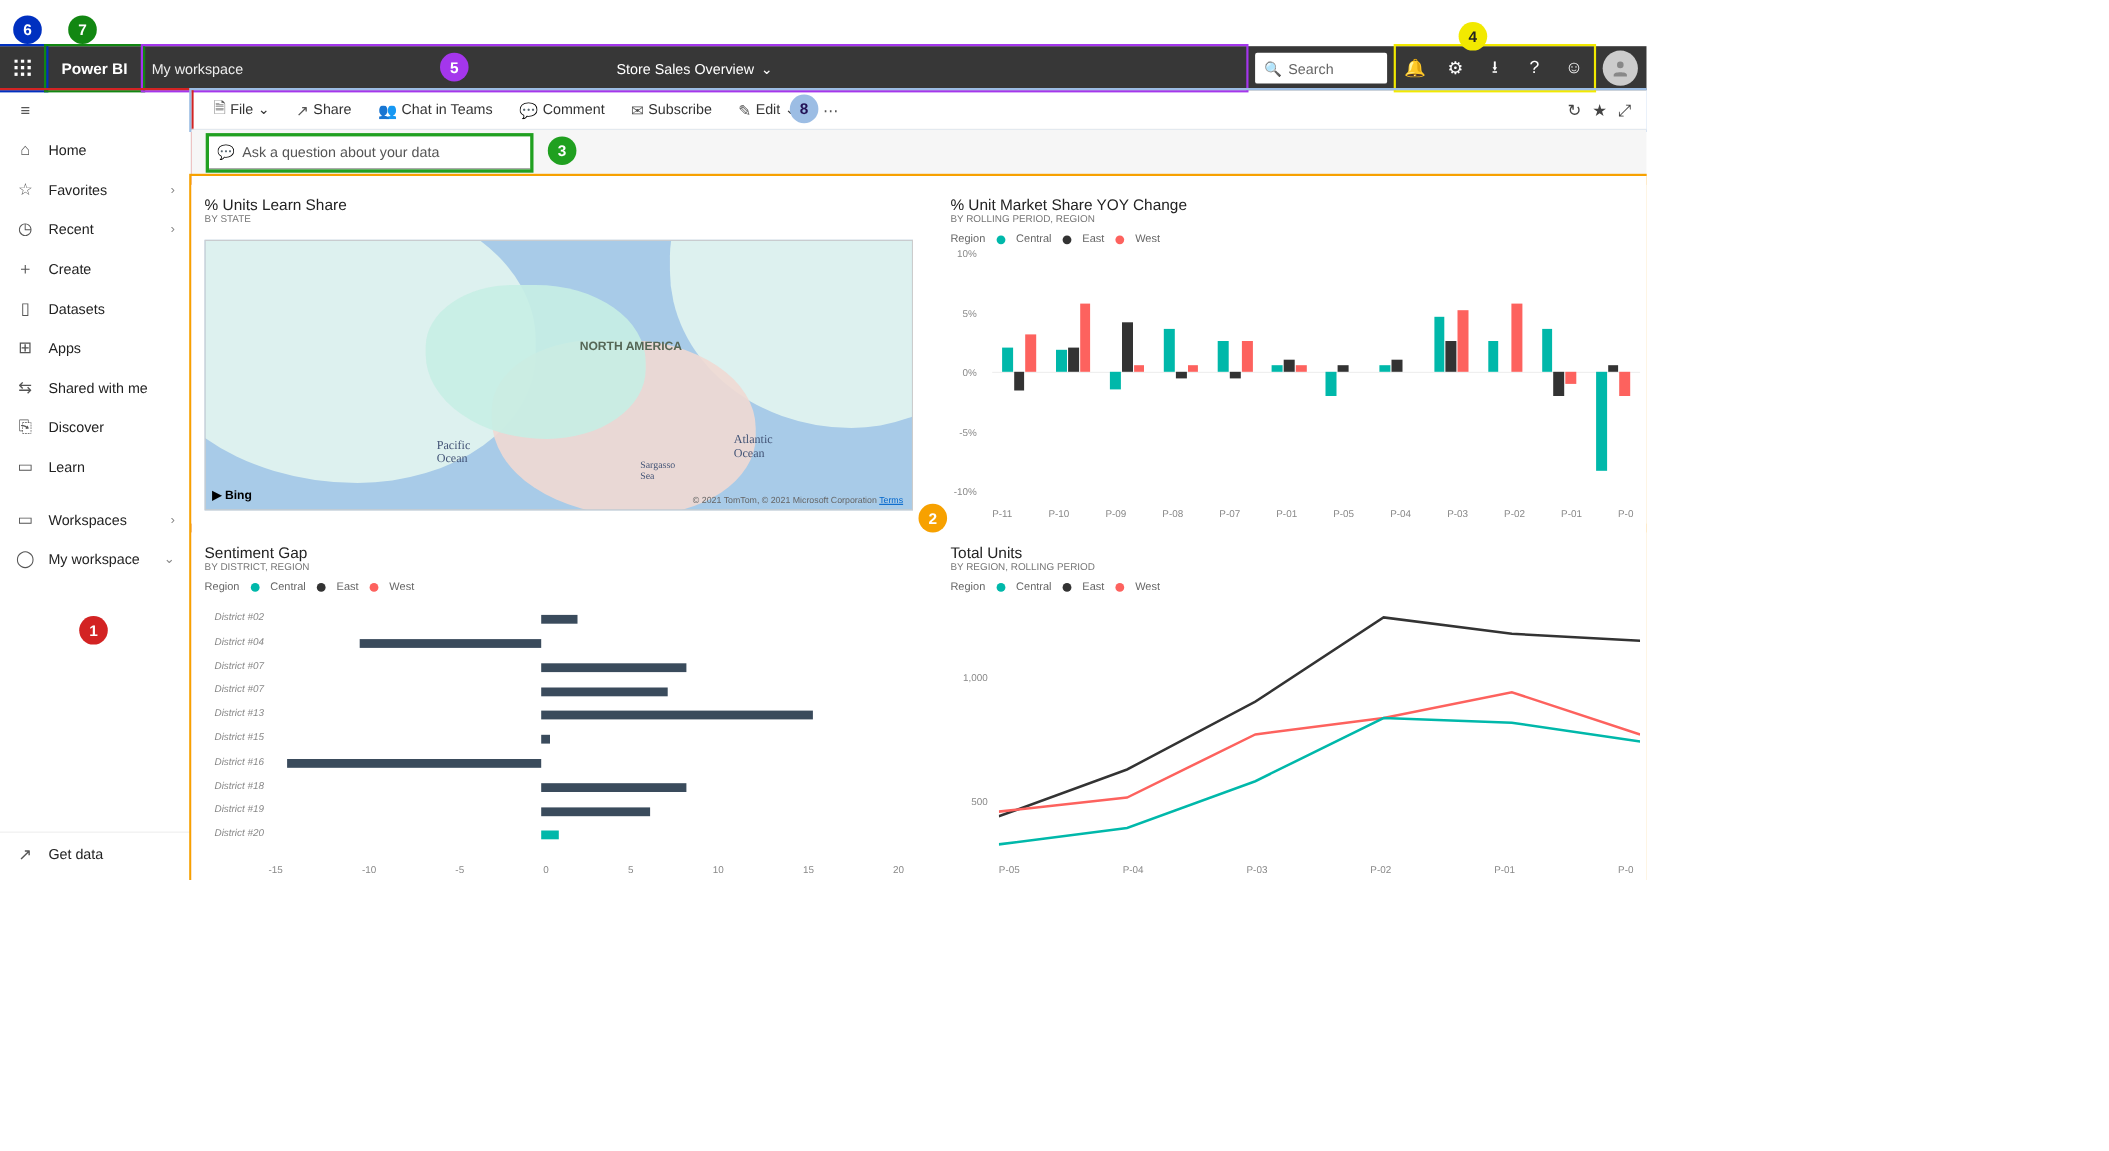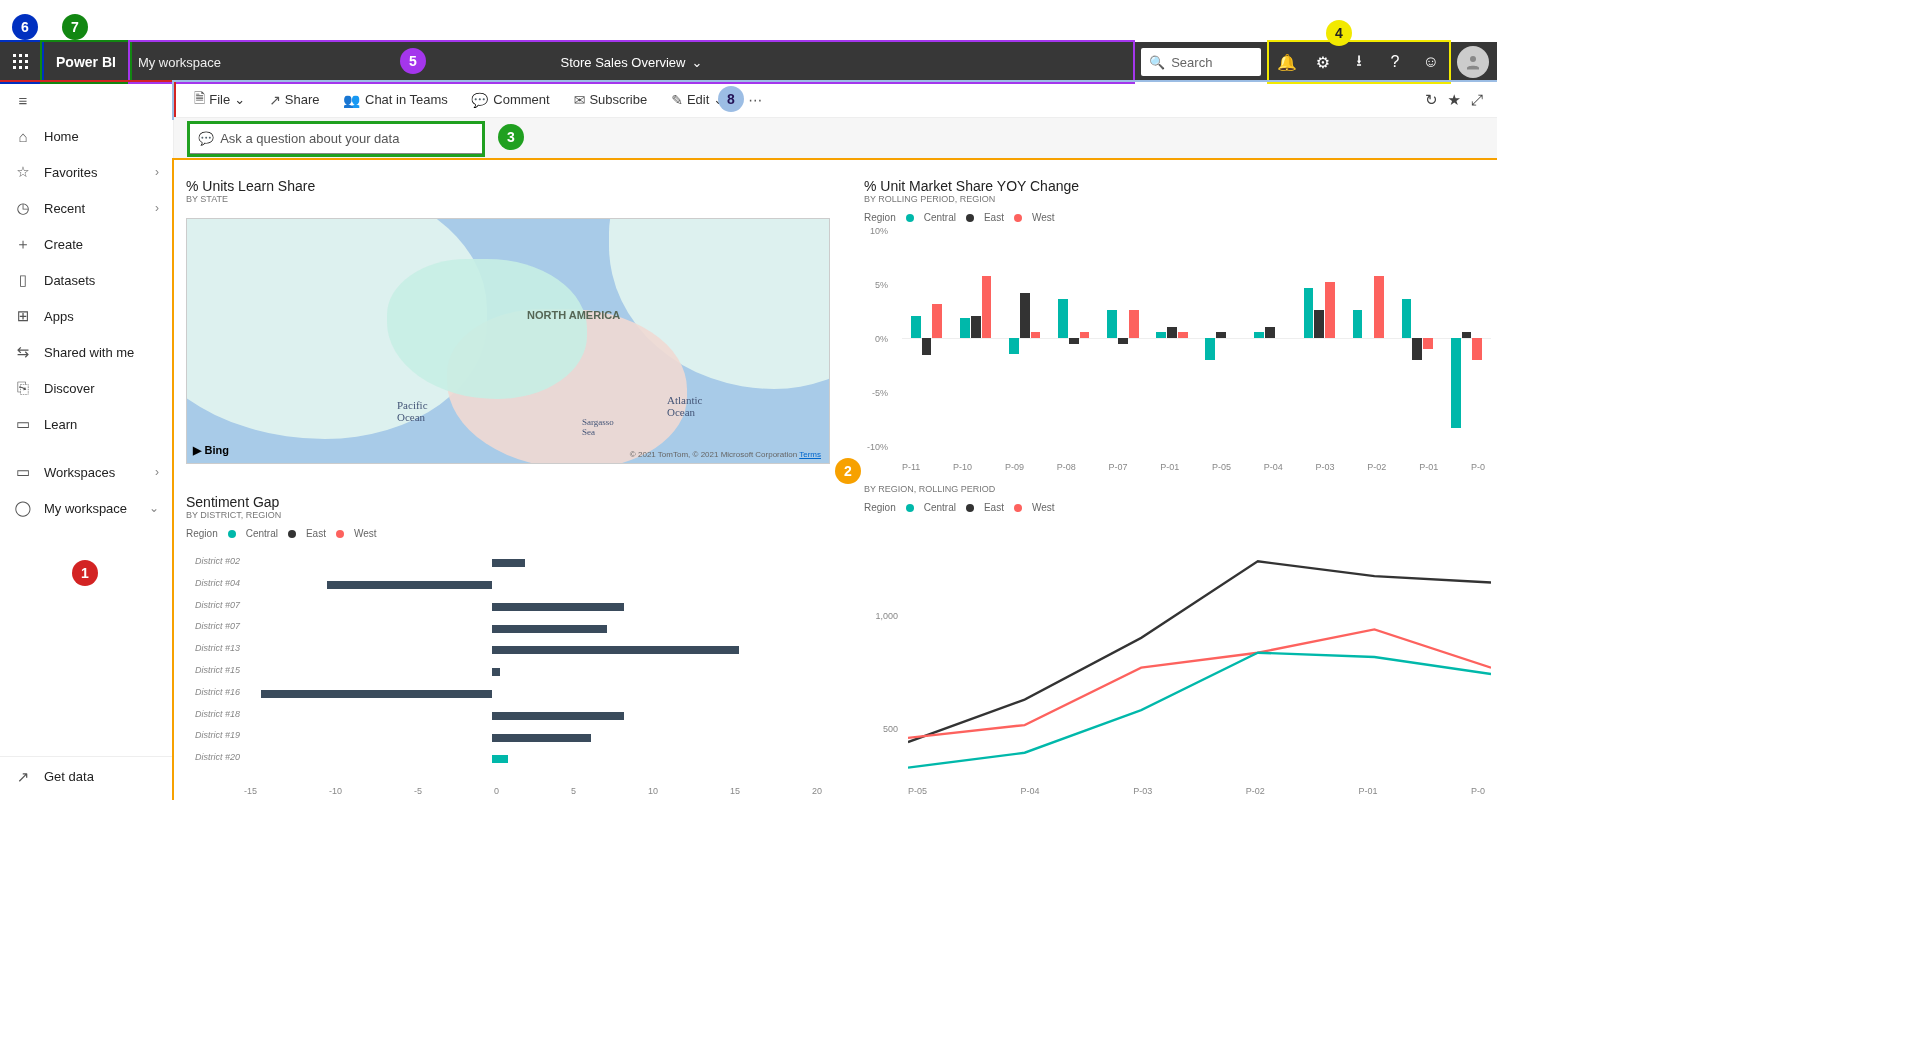--- a/index.html
+++ b/index.html
@@ -383,20 +383,21 @@
           <span>-5</span>
           <span>0</span>
           <span>5</span>
           <span>10</span>
           <span>15</span>
           <span>20</span>
         </div>
     </div>
 
     <div class="tile" style="left:678px; top:324px; right:0; bottom:0;">
+      <div class="tile-title">Total Units</div>
       <div class="tile-sub">By Region, Rolling Period</div>
       <div class="legend">
         <span>Region</span>
         <span class="dot teal"></span>
           <span>Central</span>
         <span class="dot black"></span>
           <span>East</span>
         <span class="dot coral"></span>
           <span>West</span>
       </div>

